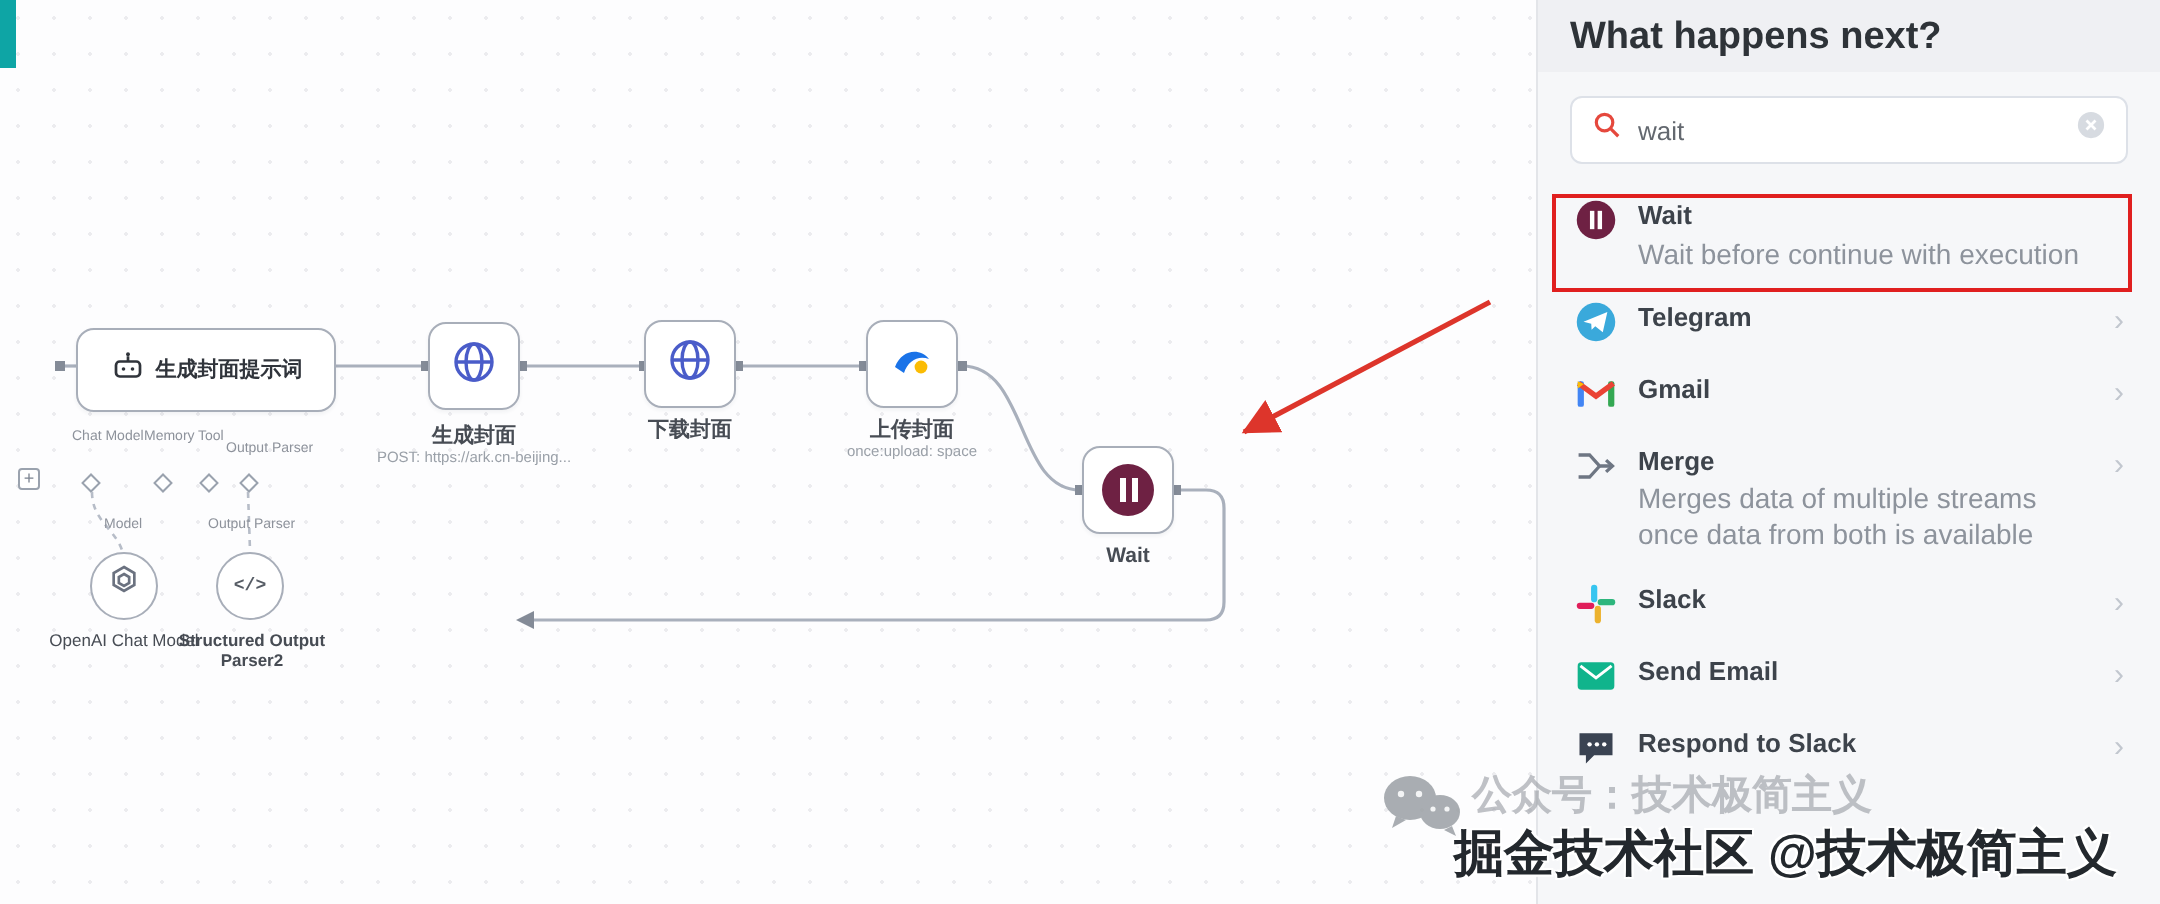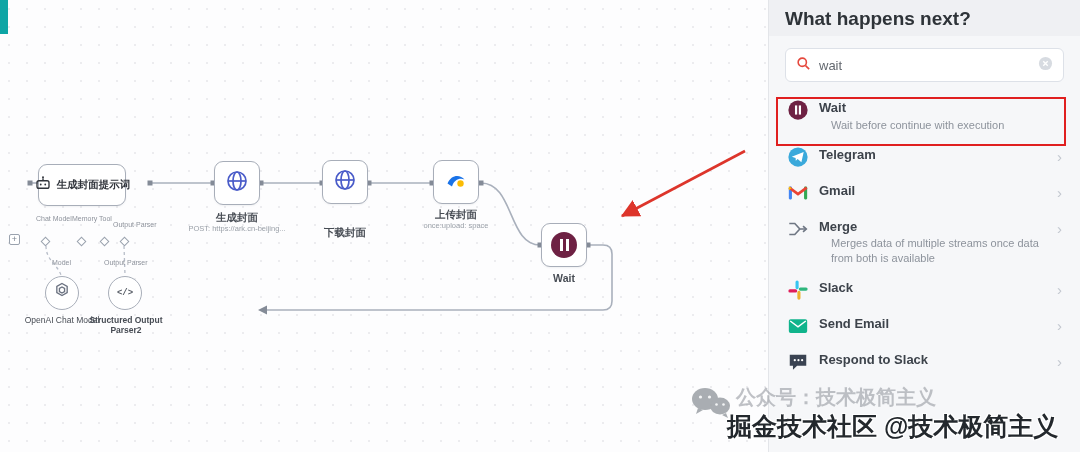--- a/index.html
+++ b/index.html
@@ -9,21 +9,21 @@
   
   .canvas { position:absolute; left:0; top:0; width:768px; height:452px;
     background:#fdfdfe;
     background-image:radial-gradient(#ececef 1px, transparent 1px);
     background-size:18px 18px; }
   .conn-svg { position:absolute; left:0; top:0; width:768px; height:452px; }
 
   .node { position:absolute; background:#fff; border:1.6px solid #a8aeb9; border-radius:9px;
     display:flex; align-items:center; justify-content:center; box-shadow:0 1px 2px rgba(40,45,60,.06); }
   .node-sq { width:46px; height:44px; }
-  .node-agent { width:88px; height:42px; gap:5px; padding:0 6px; }
+  .node-agent { width:130px; height:42px; gap:5px; padding:0 6px; }
   .agent-label { font-size:10.5px; color:#30343b; font-weight:bold; white-space:nowrap; }
   .node-label { position:absolute; text-align:center; font-size:10.5px; color:#474c54; font-weight:bold; white-space:nowrap; }
   .node-sub { position:absolute; text-align:center; font-size:7.5px; color:#9aa0a8; white-space:nowrap; }
   .tiny-label { position:absolute; font-size:7px; color:#8d929b; white-space:nowrap; }
 
   .diamond { position:absolute; width:7px; height:7px; border:1px solid #9aa2ae; background:#fff; transform:rotate(45deg); }
   .plus-box { position:absolute; width:11px; height:11px; border:1px solid #9aa2ae; border-radius:2px; background:#fff;
     color:#7d8592; font-size:9px; line-height:9px; text-align:center; }
 
   .circle-node { position:absolute; width:34px; height:34px; border:1.6px solid #a8aeb9; border-radius:50%;
@@ -41,21 +41,21 @@
   .panel-header { padding:8px 16px 6px; font-size:19px; font-weight:bold; color:#2e3338; background:#eff0f3; }
   .searchbox { margin:12px 16px 0; height:34px; background:#fff; border:1px solid #dde1e8; border-radius:6px;
     display:flex; align-items:center; padding:0 10px; gap:8px; }
   .searchbox input { flex:1; border:none; outline:none; font-size:13px; color:#63686f; background:transparent;
     font-family:"Liberation Sans","DejaVu Sans",sans-serif; }
   .rows { padding:10px 12px 0; }
   .row { display:flex; align-items:flex-start; gap:10px; padding:7px 6px; cursor:pointer; }
   .ricon { width:22px; height:22px; flex:0 0 22px; display:flex; align-items:center; justify-content:center; }
   .rtext { flex:1; min-width:0; }
   .rtitle { font-size:13px; color:#3d434b; font-weight:bold; line-height:1.35; }
-  .rsub { font-size:11px; color:#8d939c; line-height:1.3; margin-top:1px;margin-left:12px; }
+  .rsub { font-size:14px; color:#8d939c; line-height:1.3; margin-top:1px; }
   .chev { color:#c2c7cf; font-size:15px; line-height:22px; }
   .red-box { position:absolute; left:7px; top:97px; width:290px; height:49px; border:2px solid #e01f1f; pointer-events:none; }
 
   
   .overlay-svg { position:absolute; left:0; top:0; width:1080px; height:452px; pointer-events:none; }
   .wm-wechat { position:absolute; left:690px; top:385px; opacity:.85; }
   .wm-faint { position:absolute; left:736px; top:384px; font-size:20px; font-weight:bold; color:rgba(150,154,160,.6); white-space:nowrap;text-align:right; }
   .wm-bold { position:absolute; left:727px; top:410px; font-size:25px; font-weight:bold; color:#23282d; white-space:nowrap;
     text-shadow:0 0 2px #fff, 1px 1px 0 #fff, -1px -1px 0 #fff, 1px -1px 0 #fff, -1px 1px 0 #fff; }
 </style>
@@ -131,21 +131,21 @@
 
     <div class="node node-sq" style="left:322px; top:160px;">
       <span>
         <svg width="24" height="24" viewBox="0 0 24 24" fill="none" stroke="#4a5cc9" stroke-width="1.7">
           <circle cx="12" cy="12" r="9"></circle>
             <ellipse cx="12" cy="12" rx="4" ry="9"></ellipse>
             <line x1="3" y1="12" x2="21" y2="12"></line>
         </svg>
       </span>
     </div>
-    <div class="node-label" style="left:300px; top:208px; width:90px;margin-top:18px;">下载封面</div>
+    <div class="node-label" style="left:300px; top:208px; width:90px;">下载封面</div>
 
     <div class="node node-sq" style="left:433px; top:160px;">
       <span>
         <svg width="24" height="24" viewBox="0 0 24 24">
           <path d="M3.5 15.5 C7 6.5 16 6 20.5 11.5 C15.5 9.5 10 12 8 18.5 Z" fill="#1a73e8"></path>
           <circle cx="16.5" cy="15.5" r="3.2" fill="#fbbc04"></circle>
         </svg>
       </span>
     </div>
     <div class="node-label" style="left:411px; top:208px; width:90px;">上传封面</div>

